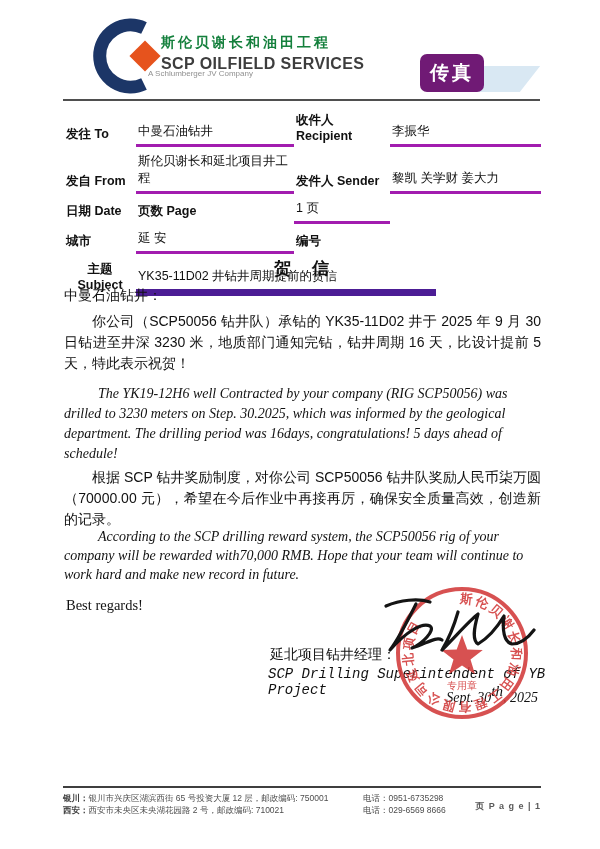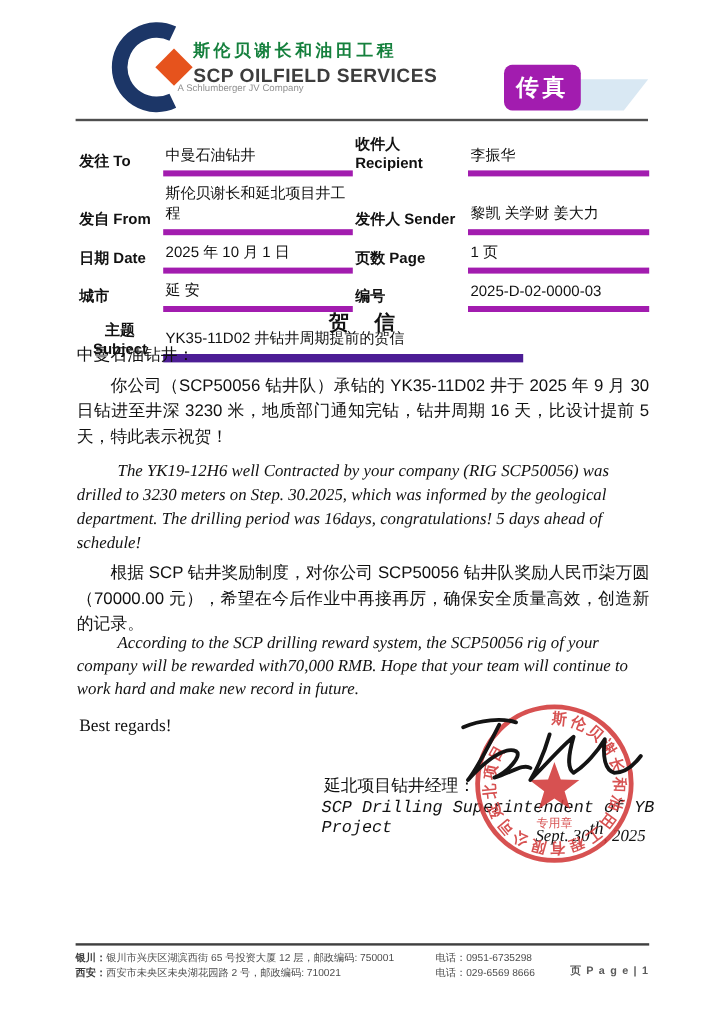--- a/index.html
+++ b/index.html
@@ -6,47 +6,47 @@
   .page{
     position:relative;width:600px;height:849px;margin:0 auto;background:#ffffff;
     font-family:"Liberation Sans","DejaVu Sans",sans-serif;color:#111;overflow:hidden;
   }
   
   .logo-svg{position:absolute;left:82px;top:14px;}
   .brand-cn{position:absolute;left:161px;top:34px;font-size:14px;letter-spacing:3px;color:#15803d;font-weight:bold;}
   .brand-en{position:absolute;left:161px;top:55px;font-size:16px;font-weight:bold;color:#3d3d3d;letter-spacing:.4px;}
   .brand-tag{position:absolute;left:148px;top:69px;font-size:8px;color:#909090;}
   .fax-flap{position:absolute;left:468px;top:66px;width:62px;height:26px;background:#d9e8f3;transform:skewX(-38deg);}
-  .fax-badge{position:absolute;left:420px;top:54px;width:64px;height:38px;background:#a21caf;border-radius:7px;
+  .fax-badge{position:absolute;left:420px;top:54px;width:64px;height:38px;background:#701a75;border-radius:7px;
     display:flex;align-items:center;justify-content:center;color:#fff;font-size:19px;font-weight:bold;letter-spacing:3px;}
   .header-rule{position:absolute;left:63px;top:99px;width:477px;height:2px;background:#4f4f4f;}
   
   .form{position:absolute;left:64px;top:106px;width:477px;font-size:12.5px;}
   .frow{display:grid;grid-template-columns:72px 158px 96px 151px;column-gap:0;align-items:end;}
   .frow .lab{font-weight:bold;padding:6px 2px 4px 2px;}
-  .frow .val{padding:6px 2px 4px 2px;border-bottom:5px solid #a21caf;min-height:15px;}
+  .frow .val{padding:6px 2px 4px 2px;border-bottom:3px solid #a21caf;min-height:15px;}
   .subjrow{display:grid;grid-template-columns:72px 300px;align-items:end;}
   .subjrow .lab{font-weight:bold;padding:7px 2px 4px 2px;text-align:center;}
   .subjrow .val{padding:7px 2px 4px 2px;border-bottom:7px solid #4c1d95;}
   
   .title{position:absolute;left:64px;top:257px;width:477px;text-align:center;font-size:17px;font-weight:bold;letter-spacing:2px;}
   .salute{position:absolute;left:64px;top:287px;font-size:14px;}
   .p-cn{width:477px;font-size:14px;line-height:21px;text-align:justify;text-indent:28px;position:absolute;left:64px;}
   .p-en{width:477px;font-family:"Liberation Serif","DejaVu Serif",serif;font-style:italic;font-size:14px;line-height:20px;text-indent:34px;position:absolute;left:64px;}
   .p1{top:311px;} .p2{top:384px;} .p3{top:467px;} .p4{top:527px;line-height:19px;}
   .closing{position:absolute;left:66px;top:597px;font-family:"Liberation Serif","DejaVu Serif",serif;font-size:14.5px;}
   .sign-cn{position:absolute;left:270px;top:646px;font-size:14px;}
   .sign-en{position:absolute;left:268px;top:666px;font-family:Liberation Mono, monospace;font-style:italic;font-size:14px;}
   .sign-date{position:absolute;left:330px;top:683px;width:208px;text-align:right;font-family:"Liberation Serif","DejaVu Serif",serif;font-style:italic;font-size:14px;}
   .sign-date sup{font-size:15px;}
   .stamp{position:absolute;left:392px;top:583px;opacity:.88;}
   .signature{position:absolute;left:378px;top:592px;}
   
   .footer{position:absolute;left:63px;top:786px;width:478px;border-top:2px solid #3f3f3f;padding-top:4px;
-    display:flex;align-items:flex-end;color:#4d4d4d;}
+    display:flex;align-items:center;color:#4d4d4d;}
   .addr{width:300px;font-size:8.5px;line-height:12px;}
   .addr b{color:#3c3c3c;}
   .tels{width:96px;font-size:8.5px;line-height:12px;}
   .pageno{flex:1;text-align:right;font-size:9px;font-weight:bold;letter-spacing:1px;color:#5a5a5a;padding-top:4px;}
 </style>
 </head>
 <body>
 
 <div class="page">
 
@@ -69,29 +69,27 @@
       <div class="val">李振华</div>
     </div>
     <div class="frow">
       <div class="lab">发自 From</div>
       <div class="val">斯伦贝谢长和延北项目井工程</div>
       <div class="lab">发件人 Sender</div>
       <div class="val">黎凯 关学财 姜大力</div>
     </div>
     <div class="frow">
       <div class="lab">日期 Date</div>
-      <div class="val">2025 年 10 月 1 日</div>
       <div class="lab">页数 Page</div>
       <div class="val">1 页</div>
     </div>
     <div class="frow">
       <div class="lab">城市</div>
       <div class="val">延 安</div>
       <div class="lab">编号</div>
-      <div class="val">2025-D-02-0000-03</div>
     </div>
     <div class="subjrow">
       <div class="lab">主题 Subject</div>
       <div class="val">YK35-11D02 井钻井周期提前的贺信</div>
     </div>
   </div>
 
   <div class="title">贺　信</div>
   <div class="salute">中曼石油钻井：</div>
   <div class="p-cn p1">你公司（SCP50056 钻井队）承钻的 YK35-11D02 井于 2025 年 9 月 30 日钻进至井深 3230 米，地质部门通知完钻，钻井周期 16 天，比设计提前 5 天，特此表示祝贺！</div>

